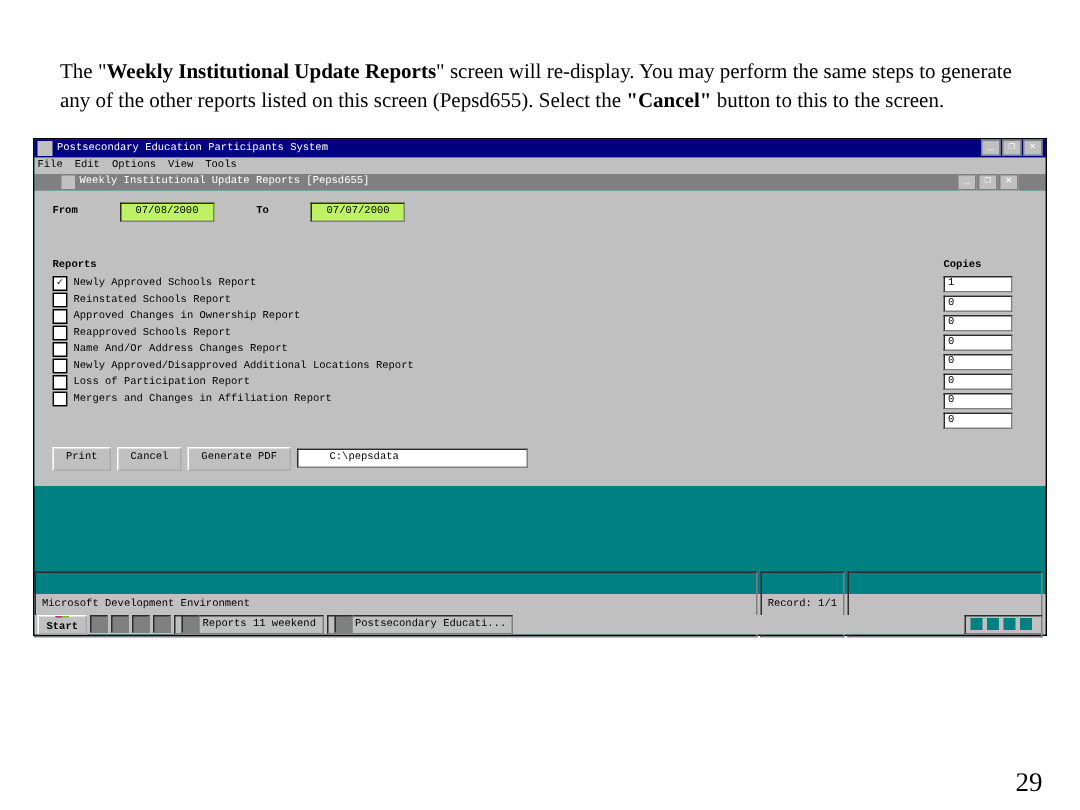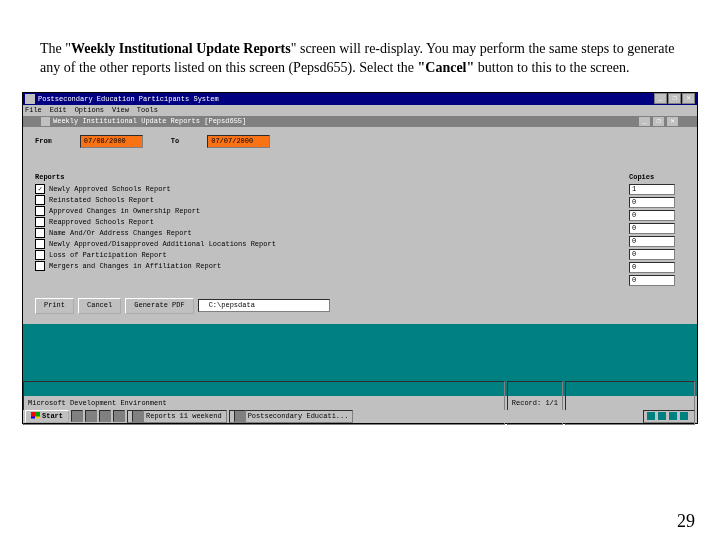--- a/index.html
+++ b/index.html
@@ -79,23 +79,23 @@
 
   .form-area {
     background:#c0c0c0;
     padding: 8px 8px 10px 12px;
     position: relative;
   }
 
   .date-row { display:flex; align-items:center; gap:28px; margin-bottom:25px; }
   .date-lbl { font-weight:bold; }
   .date-field {
-    background:#f97316; border:1px inset #808080;
+    background:#bef264; border:1px inset #808080;
     padding: 0 3px; height: 11px; line-height:11px;
-    min-width:55px; display:inline-block;
+    min-width:55px; display:inline-block;text-align:center;
   }
 
   .section-lbl { font-weight:bold; margin-bottom:3px; }
   .reports-area { display:flex; }
   .report-list { flex:1; }
   .report-row { display:flex; align-items:center; height:11px; }
   .chk {
     width:8px; height:8px; background:#fff; border:1px solid #000;
     display:inline-flex; align-items:center; justify-content:center;
     margin-right:4px; font-size:7px; line-height:1;
@@ -112,21 +112,21 @@
 
   .btn-row { display:flex; align-items:center; gap:4px; margin-top:10px; }
   .btn3d {
     background:#c0c0c0;
     border:1px outset #fff;
     padding:1px 8px;
     height:12px; line-height:10px;
   }
   .path-field {
     background:#fff; border:1px inset #808080;
-    height:11px; line-height:11px; padding:0 10px;
+    height:11px; line-height:11px; padding:0 21px;
     min-width:110px;
   }
 
   
   .status-row {
     position:absolute; left:0; right:0; bottom:13px;
     height:14px; background:#c0c0c0;
     display:flex; align-items:center; font-size:7px;
   }
   .status-cell {
@@ -137,21 +137,21 @@
 
   
   .taskbar {
     position:absolute; left:0; right:0; bottom:0;
     height:13px; background:#c0c0c0;
     display:flex; align-items:center; padding:0 2px; gap:2px;
   }
   .start-btn {
     background:#c0c0c0; border:1px outset #fff;
     display:flex; align-items:center; gap:2px;
-    padding:0 5px; height:11px; font-weight:bold;
+    padding:0 5px; height:11px; font-weight:bold;flex-direction:column;
   }
   .flag {
     width:9px; height:9px;
     background:
       linear-gradient(to right, #ff0000 0 50%, #00a000 50% 100%) 0 0/100% 50% no-repeat,
       linear-gradient(to right, #0000ff 0 50%, #ffcc00 50% 100%) 0 50%/100% 50% no-repeat;
   }
   .task-icon {
     width:10px; height:10px; background:#808080; border:1px inset #808080;
   }

